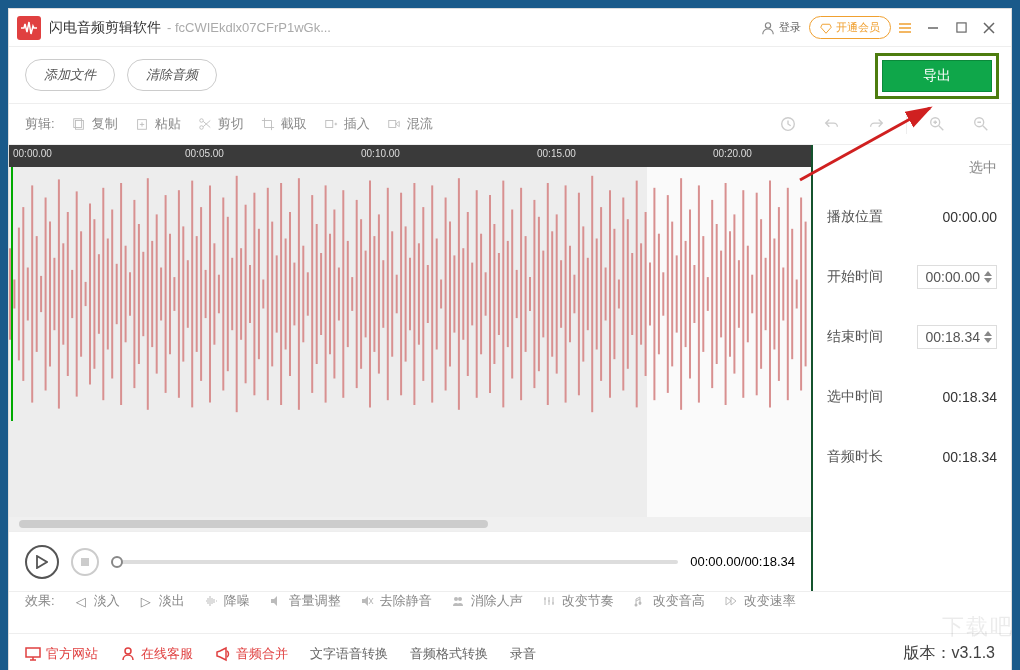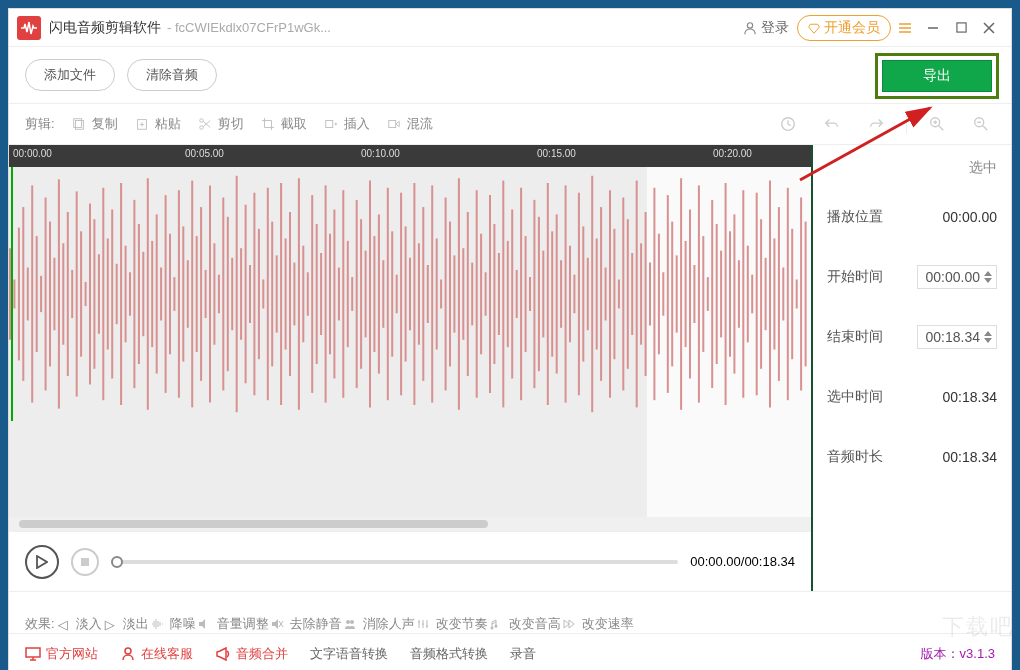--- a/index.html
+++ b/index.html
@@ -4,25 +4,25 @@
 <style>
 * { margin: 0; padding: 0; box-sizing: border-box; font-family: "Microsoft YaHei", sans-serif; }
 body { background: #1a5a8a; width: 1020px; height: 670px; overflow: hidden; position: relative; }
 .window { position: absolute; left: 8px; top: 8px; width: 1004px; height: 666px; background: #fff; border: 1px solid #ddd; display: flex; flex-direction: column; }
 .titlebar { height: 38px; display: flex; align-items: center; border-bottom: 1px solid #eee; padding: 0 8px 0 0; }
 .app-icon { width: 24px; height: 24px; background: #e04040; margin: 0 8px; border-radius: 3px; display: flex; align-items: center; justify-content: center; }
 .app-icon svg { width: 16px; height: 16px; }
 .title-text { font-size: 14px; color: #333; }
 .title-file { color: #aaa; margin-left: 6px; font-size: 13px; }
 .titlebar-spacer { flex: 1; }
-.tb-btn { display: flex; align-items: center; gap: 4px; font-size: 14px; color: #666; padding: 4px 8px; cursor: pointer; }
+.tb-btn { display: flex; align-items: center; gap: 4px; font-size: 11px; color: #666; padding: 4px 8px; cursor: pointer; }
 .vip-btn { border: 1px solid #f0a030; color: #f0a030; border-radius: 14px; padding: 3px 10px; }
 .win-ctrl { width: 28px; height: 28px; display: flex; align-items: center; justify-content: center; cursor: pointer; color: #888; }
 .toolbar1 { height: 56px; display: flex; align-items: center; padding: 0 16px; gap: 12px; position: relative; }
-.pill-btn { border: 1px solid #ccc; border-radius: 18px; padding: 6px 18px; font-size: 13px; color: #555; background: #fff; cursor: pointer; }
+.pill-btn { border: 1px solid #ccc; border-radius: 18px; padding: 6px 18px; font-size: 13px; color: #555; background: #fff; cursor: pointer; font-style: italic; }
 .export-wrap { position: absolute; right: 12px; top: 6px; border: 3px solid #4d7c0f; padding: 4px; }
 .export-btn { background: #0fa74a; color: #fff; border: 1px solid #0a8a3a; padding: 6px 40px; font-size: 14px; cursor: pointer; }
 .arrow-svg { position: absolute; pointer-events: none; z-index: 50; }
 .toolbar2 { height: 42px; display: flex; align-items: center; padding: 0 16px; gap: 16px; border-top: 1px solid #eee; border-bottom: 1px solid #eee; font-size: 13px; color: #888; }
 .tool-item { display: flex; align-items: center; gap: 5px; cursor: pointer; }
 .tool-icon { width: 16px; height: 16px; display: inline-flex; align-items: center; justify-content: center; }
 .tool-spacer { flex: 1; }
 .icon-btn { width: 28px; height: 28px; display: flex; align-items: center; justify-content: center; color: #bbb; cursor: pointer; }
 .main-area { flex: 1; display: flex; min-height: 0; }
 .waveform-col { flex: 1; display: flex; flex-direction: column; min-width: 0; }
@@ -41,26 +41,26 @@
 .time-display { font-size: 13px; color: #000000; }
 .side-panel { width: 200px; border-left: 2px solid #14532d; padding: 8px 14px 0 14px; font-size: 14px; color: #555; }
 .side-label-top { text-align: right; padding: 6px 0 10px 0; color: #888; }
 .side-row { display: flex; justify-content: space-between; align-items: center; height: 60px; }
 .side-val { color: #333; }
 .side-input { display: flex; align-items: center; border: 1px solid #ddd; padding: 3px 4px 3px 8px; gap: 4px; }
 .spinner { display: flex; flex-direction: column; }
 .spinner span { width: 0; height: 0; border-left: 4px solid transparent; border-right: 4px solid transparent; cursor: pointer; }
 .spinner .up { border-bottom: 5px solid #888; margin-bottom: 2px; }
 .spinner .dn { border-top: 5px solid #888; }
-.effects-bar { height: 42px; display: flex; align-items: flex-end; padding: 0 16px; border-top: 1px solid #eee; font-size: 13px; color: #888; }
+.effects-bar { height: 42px; display: flex; align-items: flex-start; padding: 0 16px; gap: 18px; border-top: 1px solid #eee; font-size: 13px; color: #888; }
 .effect-item { display: flex; align-items: center; gap: 5px; cursor: pointer; }
 .footer { height: 40px; display: flex; align-items: center; padding: 16px 16px; gap: 22px; border-top: 1px solid #eee; font-size: 13px; color: #e04040; }
 .footer-link { display: flex; align-items: center; gap: 5px; cursor: pointer; }
 .footer-link.gray { color: #666; }
-.version { margin-left: auto; color: #a21caf; font-size: 13px; }
+.version { margin-left: auto; color: #404040; font-size: 16px; }
 .watermark { position: absolute; right: 6px; bottom: 28px; font-size: 22px; color: rgba(0,0,0,0.08); font-weight: normal; pointer-events: none; letter-spacing: 2px; }
 </style>
 </head>
 <body>
 
 <div class="window">
 
   <div class="titlebar">
     <div class="app-icon">
       <svg viewBox="0 0 16 16">

